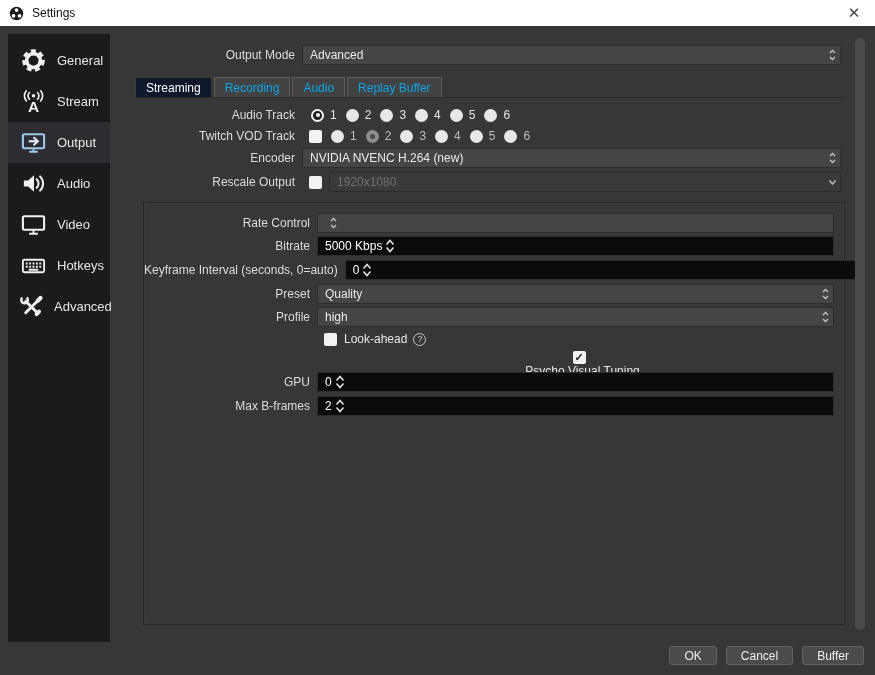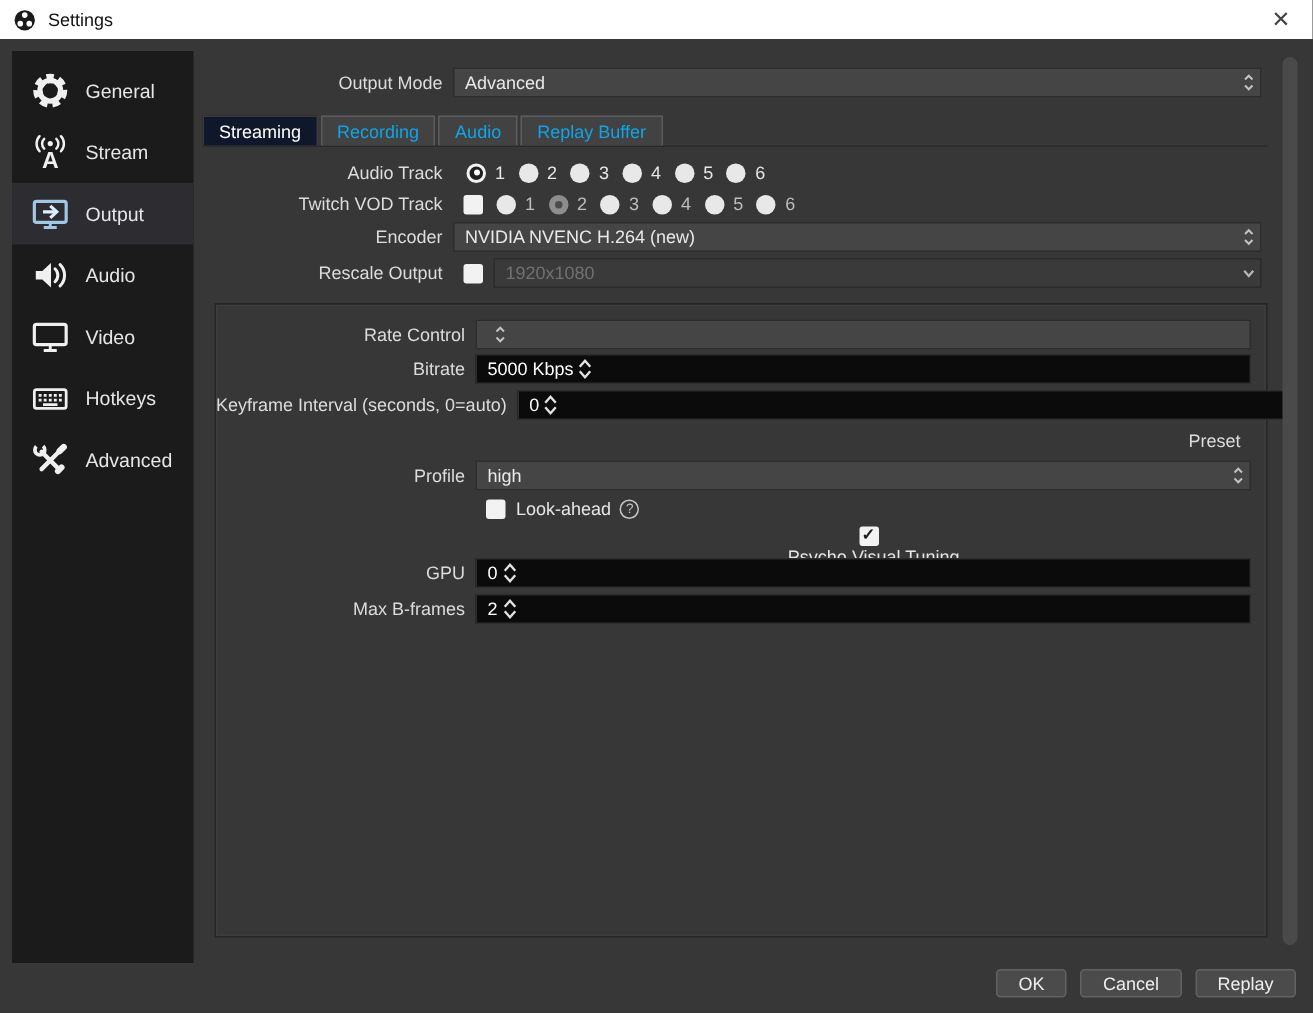--- a/index.html
+++ b/index.html
@@ -9,21 +9,21 @@
     font-family:"Liberation Sans", sans-serif; font-size:12px; color:#e2e2e2;
   }
   
   .titlebar { position:absolute; left:0; top:0; width:875px; height:26px;
     background:#ffffff; display:flex; align-items:center; }
   .titlebar .logo { margin-left:9px; display:flex; }
   .titlebar .title { margin-left:8px; color:#111; font-size:12px; }
   .titlebar .close { margin-left:auto; width:42px; height:26px; display:flex;
     align-items:center; justify-content:center; color:#444; font-size:15px; cursor:default; }
   
-  .sidebar { position:absolute; left:8px; top:34px; width:121px; height:608px;
+  .sidebar { position:absolute; left:8px; top:34px; width:102px; height:608px;
     background:#1b1b1b; padding-top:6px; }
   .side-item { height:41px; display:flex; align-items:center; color:#e6e6e6; font-size:13px; }
   .side-item.selected { background:#2c2c31; }
   .side-icon { width:30px; margin:0 9px 0 10px; display:flex; align-items:center; justify-content:center; }
   
   .row { position:absolute; left:135px; width:706px; height:20px; display:flex; align-items:center; }
   .lbl { flex:1; text-align:right; padding-right:7px; white-space:nowrap; color:#dcdcdc; }
   .ctrl { flex:0 0 539px; display:flex; align-items:center; height:20px; }
   .combo { flex:1; height:20px; background:#454545; border:1px solid #2d2d2d;
     display:flex; align-items:center; padding-left:7px; color:#e9e9e9; }
@@ -297,20 +297,31 @@
               <polyline points="2,6.5 5.5,2.5 9,6.5" fill="none" stroke="#e2e2e2" stroke-width="1.6"></polyline>
               <polyline points="2,9.5 5.5,13.5 9,9.5" fill="none" stroke="#e2e2e2" stroke-width="1.6"></polyline>
             </svg>
           </span>
       </span>
     </span>
   </div>
 
   <div class="g-row" style="top:81px;">
     <span class="lbl">Preset</span>
+    <span class="ctrl">
+      <span class="combo">
+        <span class="val">Quality</span>
+        <span class="spin combo-spin">
+            <svg width="11" height="16" viewBox="0 0 11 16" style="display:block">
+              <polyline points="3,6 5.5,3.5 8,6" fill="none" stroke="#c4c4c4" stroke-width="1.3"></polyline>
+              <polyline points="3,10 5.5,12.5 8,10" fill="none" stroke="#c4c4c4" stroke-width="1.3"></polyline>
+            </svg>
+          </span>
+      </span>
+    </span>
   </div>
 
   <div class="g-row" style="top:104px;">
     <span class="lbl">Profile</span>
     <span class="ctrl">
       <span class="combo">
         <span class="val">high</span>
         <span class="spin combo-spin">
             <svg width="11" height="16" viewBox="0 0 11 16" style="display:block">
               <polyline points="3,6 5.5,3.5 8,6" fill="none" stroke="#c4c4c4" stroke-width="1.3"></polyline>
@@ -363,14 +374,14 @@
     </span>
   </div>
 
 </div>
 
 <div class="scrollbar"></div>
 
 <div class="footer">
   <span class="btn">OK</span>
   <span class="btn">Cancel</span>
-  <span class="btn">Replay</span>
+  <span class="btn">Buffer</span>
 </div>
 
 </body></html>

